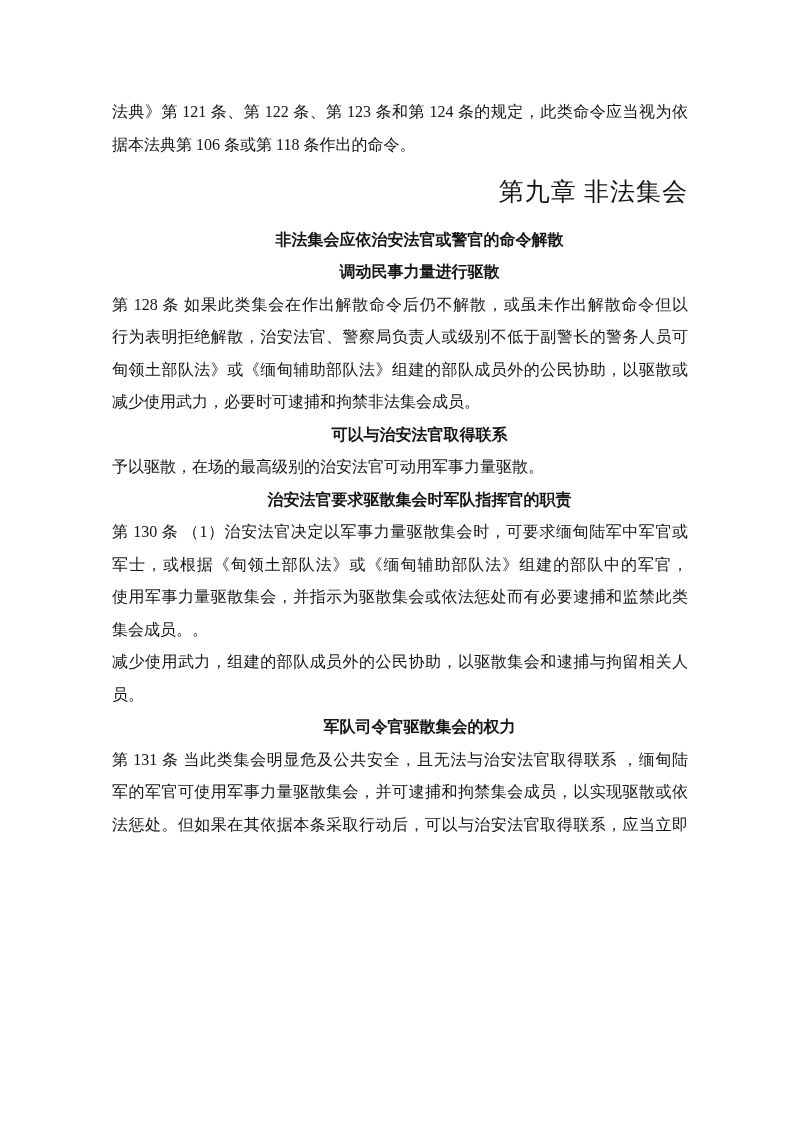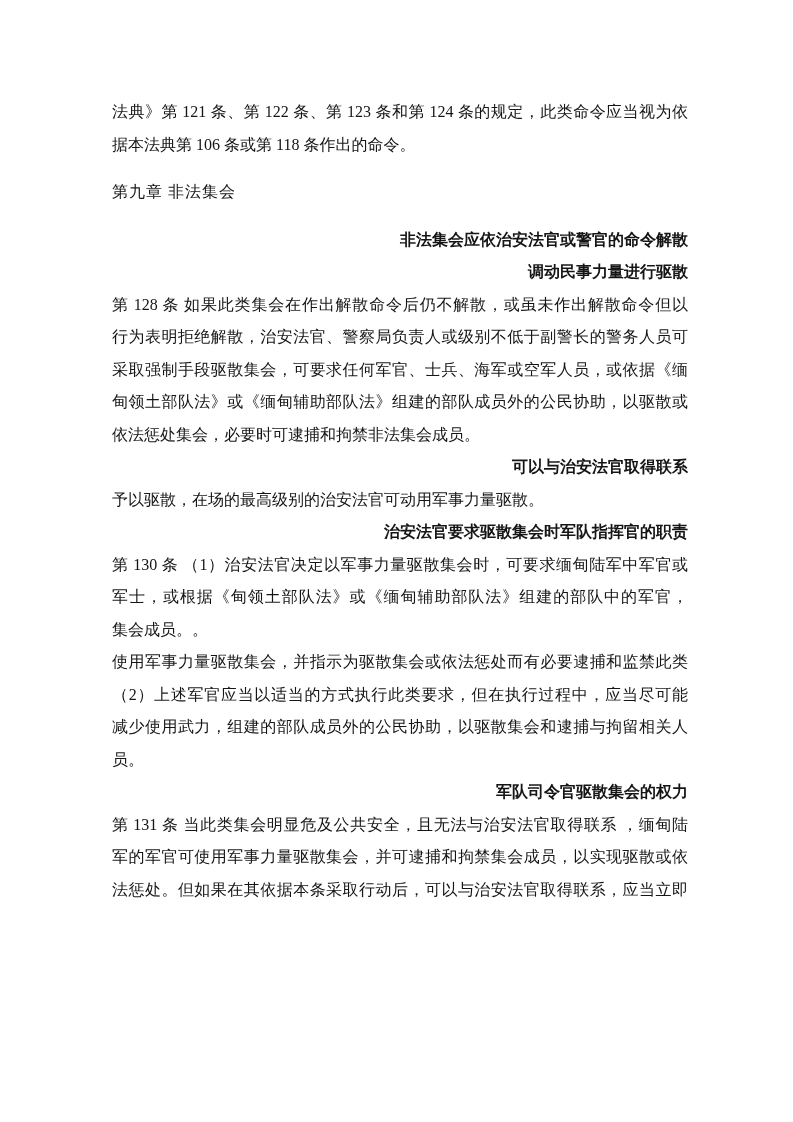--- a/index.html
+++ b/index.html
@@ -33,26 +33,26 @@
     white-space: nowrap;
   }
   .block-para .line.last {
     text-align: center;
     text-align-last: left;
   }
   
   .block-heading .line {
     font-weight: bold;
     padding-left: 39px;
-    text-align: right;
+    text-align: center;
   }
   
   .block-chapter .line {
-    text-align: left;
-    font-size: 16px;
+    text-align: right;
+    font-size: 25px;
     font-weight: normal;
     letter-spacing: 1px;
   }
   .block-chapter {
     margin: 15px 0;
   }
   .page-number {
     position: absolute;
     left: 0;
     top: 1048px;
@@ -77,41 +77,39 @@
       </div>
       <div class="block block-heading">
         <div class="line last">非法集会应依治安法官或警官的命令解散</div>
       </div>
       <div class="block block-heading">
         <div class="line last">调动民事力量进行驱散</div>
       </div>
       <div class="block block-para">
         <div class="line">第 128 条 如果此类集会在作出解散命令后仍不解散，或虽未作出解散命令但以</div>
         <div class="line">行为表明拒绝解散，治安法官、警察局负责人或级别不低于副警长的警务人员可</div>
-        <div class="line">采取强制手段驱散集会，可要求任何军官、士兵、海军或空军人员，或依据《缅</div>
         <div class="line">甸领土部队法》或《缅甸辅助部队法》组建的部队成员外的公民协助，以驱散或</div>
-        <div class="line last">依法惩处集会，必要时可逮捕和拘禁非法集会成员。</div>
+        <div class="line last">减少使用武力，必要时可逮捕和拘禁非法集会成员。</div>
       </div>
       <div class="block block-heading">
         <div class="line last">可以与治安法官取得联系</div>
       </div>
       <div class="block block-para">
         <div class="line last">予以驱散，在场的最高级别的治安法官可动用军事力量驱散。</div>
       </div>
       <div class="block block-heading">
         <div class="line last">治安法官要求驱散集会时军队指挥官的职责</div>
       </div>
       <div class="block block-para">
         <div class="line">第 130 条 （1）治安法官决定以军事力量驱散集会时，可要求缅甸陆军中军官或</div>
         <div class="line">军士，或根据《甸领土部队法》或《缅甸辅助部队法》组建的部队中的军官，</div>
+        <div class="line">使用军事力量驱散集会，并指示为驱散集会或依法惩处而有必要逮捕和监禁此类</div>
         <div class="line last">集会成员。。</div>
-        <div class="line">使用军事力量驱散集会，并指示为驱散集会或依法惩处而有必要逮捕和监禁此类</div>
       </div>
       <div class="block block-para">
-        <div class="line">（2）上述军官应当以适当的方式执行此类要求，但在执行过程中，应当尽可能</div>
         <div class="line">减少使用武力，组建的部队成员外的公民协助，以驱散集会和逮捕与拘留相关人</div>
         <div class="line last">员。</div>
       </div>
       <div class="block block-heading">
         <div class="line last">军队司令官驱散集会的权力</div>
       </div>
       <div class="block block-para">
         <div class="line">第 131 条 当此类集会明显危及公共安全，且无法与治安法官取得联系 ，缅甸陆</div>
         <div class="line">军的军官可使用军事力量驱散集会，并可逮捕和拘禁集会成员，以实现驱散或依</div>
         <div class="line">法惩处。但如果在其依据本条采取行动后，可以与治安法官取得联系，应当立即</div>

